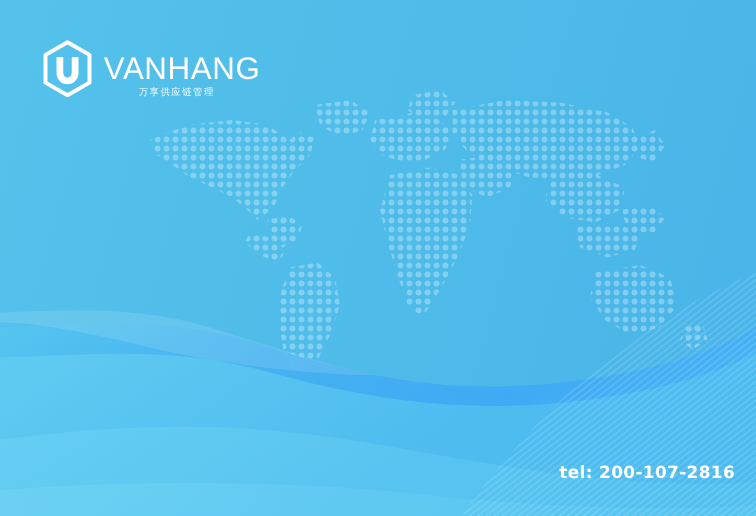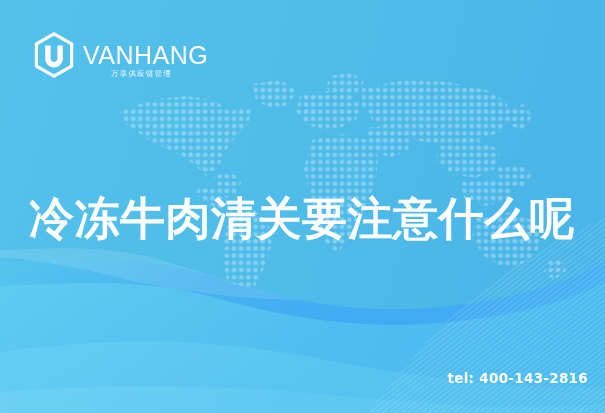--- a/index.html
+++ b/index.html
@@ -216,17 +216,16 @@
                  L24.4 26.0 C24.4 28.4 23.0 30.0 21 30.0
                  C19.0 30.0 17.6 28.4 17.6 26.0 L17.6 13.6 Z" fill="#ffffff"></path>
       </svg>
     </span>
     <span id="logo-text-wrap">
       <span id="logo-wordmark">VANHANG</span>
       <span id="logo-sub">万享供应链管理</span>
     </span>
   </div>
 
-  <div id="headline">冷冻牛肉清关要注意什么呢</div>
-
-  <div id="tel">tel: 400-143-2816</div>
+
+  <div id="tel">tel: 200-107-2816</div>
 
 </div>
 
 </body></html>

